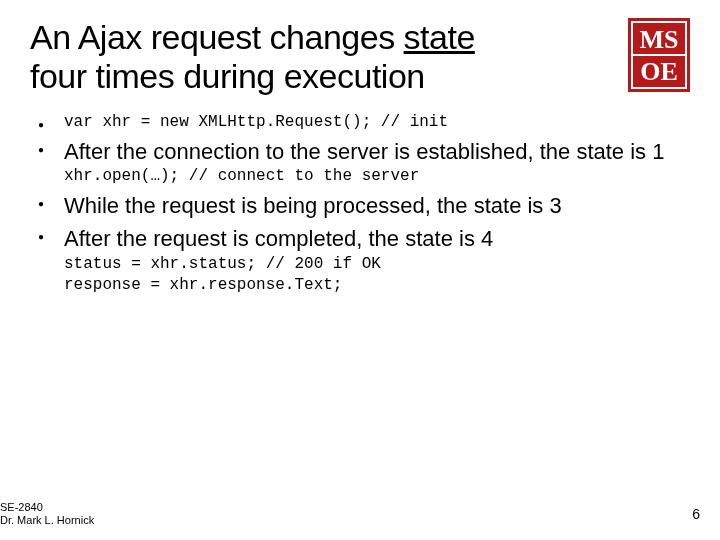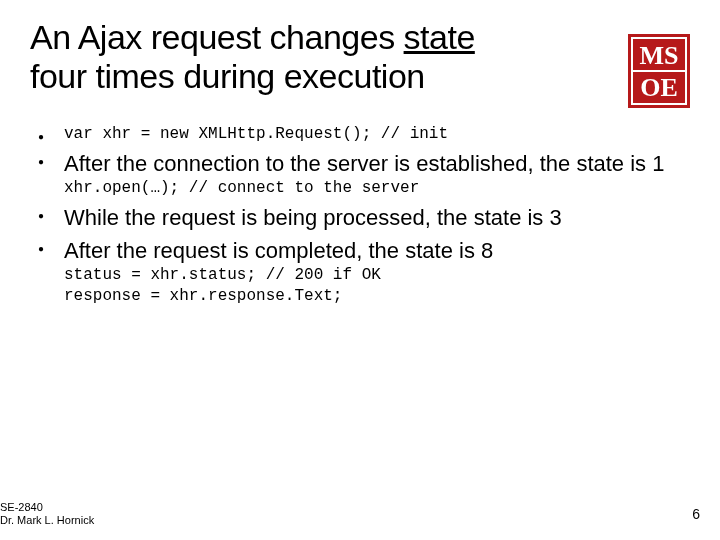--- a/index.html
+++ b/index.html
@@ -21,21 +21,21 @@
   h1 {
     font-size: 34px;
     font-weight: 400;
     line-height: 1.15;
     letter-spacing: -0.5px;
   }
   .underline { text-decoration: underline; }
   .logo {
     width: 62px;
     flex: 0 0 62px;
-    margin-top: 16px;
+    margin-top: 0;
   }
   .logo svg { display: block; width: 100%; height: auto; }
   ul.bullets {
     list-style: none;
     padding-left: 4px;
   }
   ul.bullets > li {
     position: relative;
     padding-left: 30px;
     font-size: 22px;
@@ -100,21 +100,21 @@
     <span class="code code-block">var xhr = new XMLHttp.Request(); // init</span>
   </li>
   <li>
     <span>After the connection to the server is established, the state is 1</span>
     <span class="code code-block">xhr.open(…); // connect to the server</span>
   </li>
   <li>
     <span>While the request is being processed, the state is 3</span>
   </li>
   <li>
-    <span>After the request is completed, the state is 8</span>
+    <span>After the request is completed, the state is 4</span>
     <span class="code code-block">status = xhr.status; // 200 if OK
 response = xhr.response.Text;</span>
   </li>
 </ul>
 
 <div class="footer">
   <span>SE-2840</span><br>
   <span>Dr. Mark L. Hornick</span>
 </div>
 

